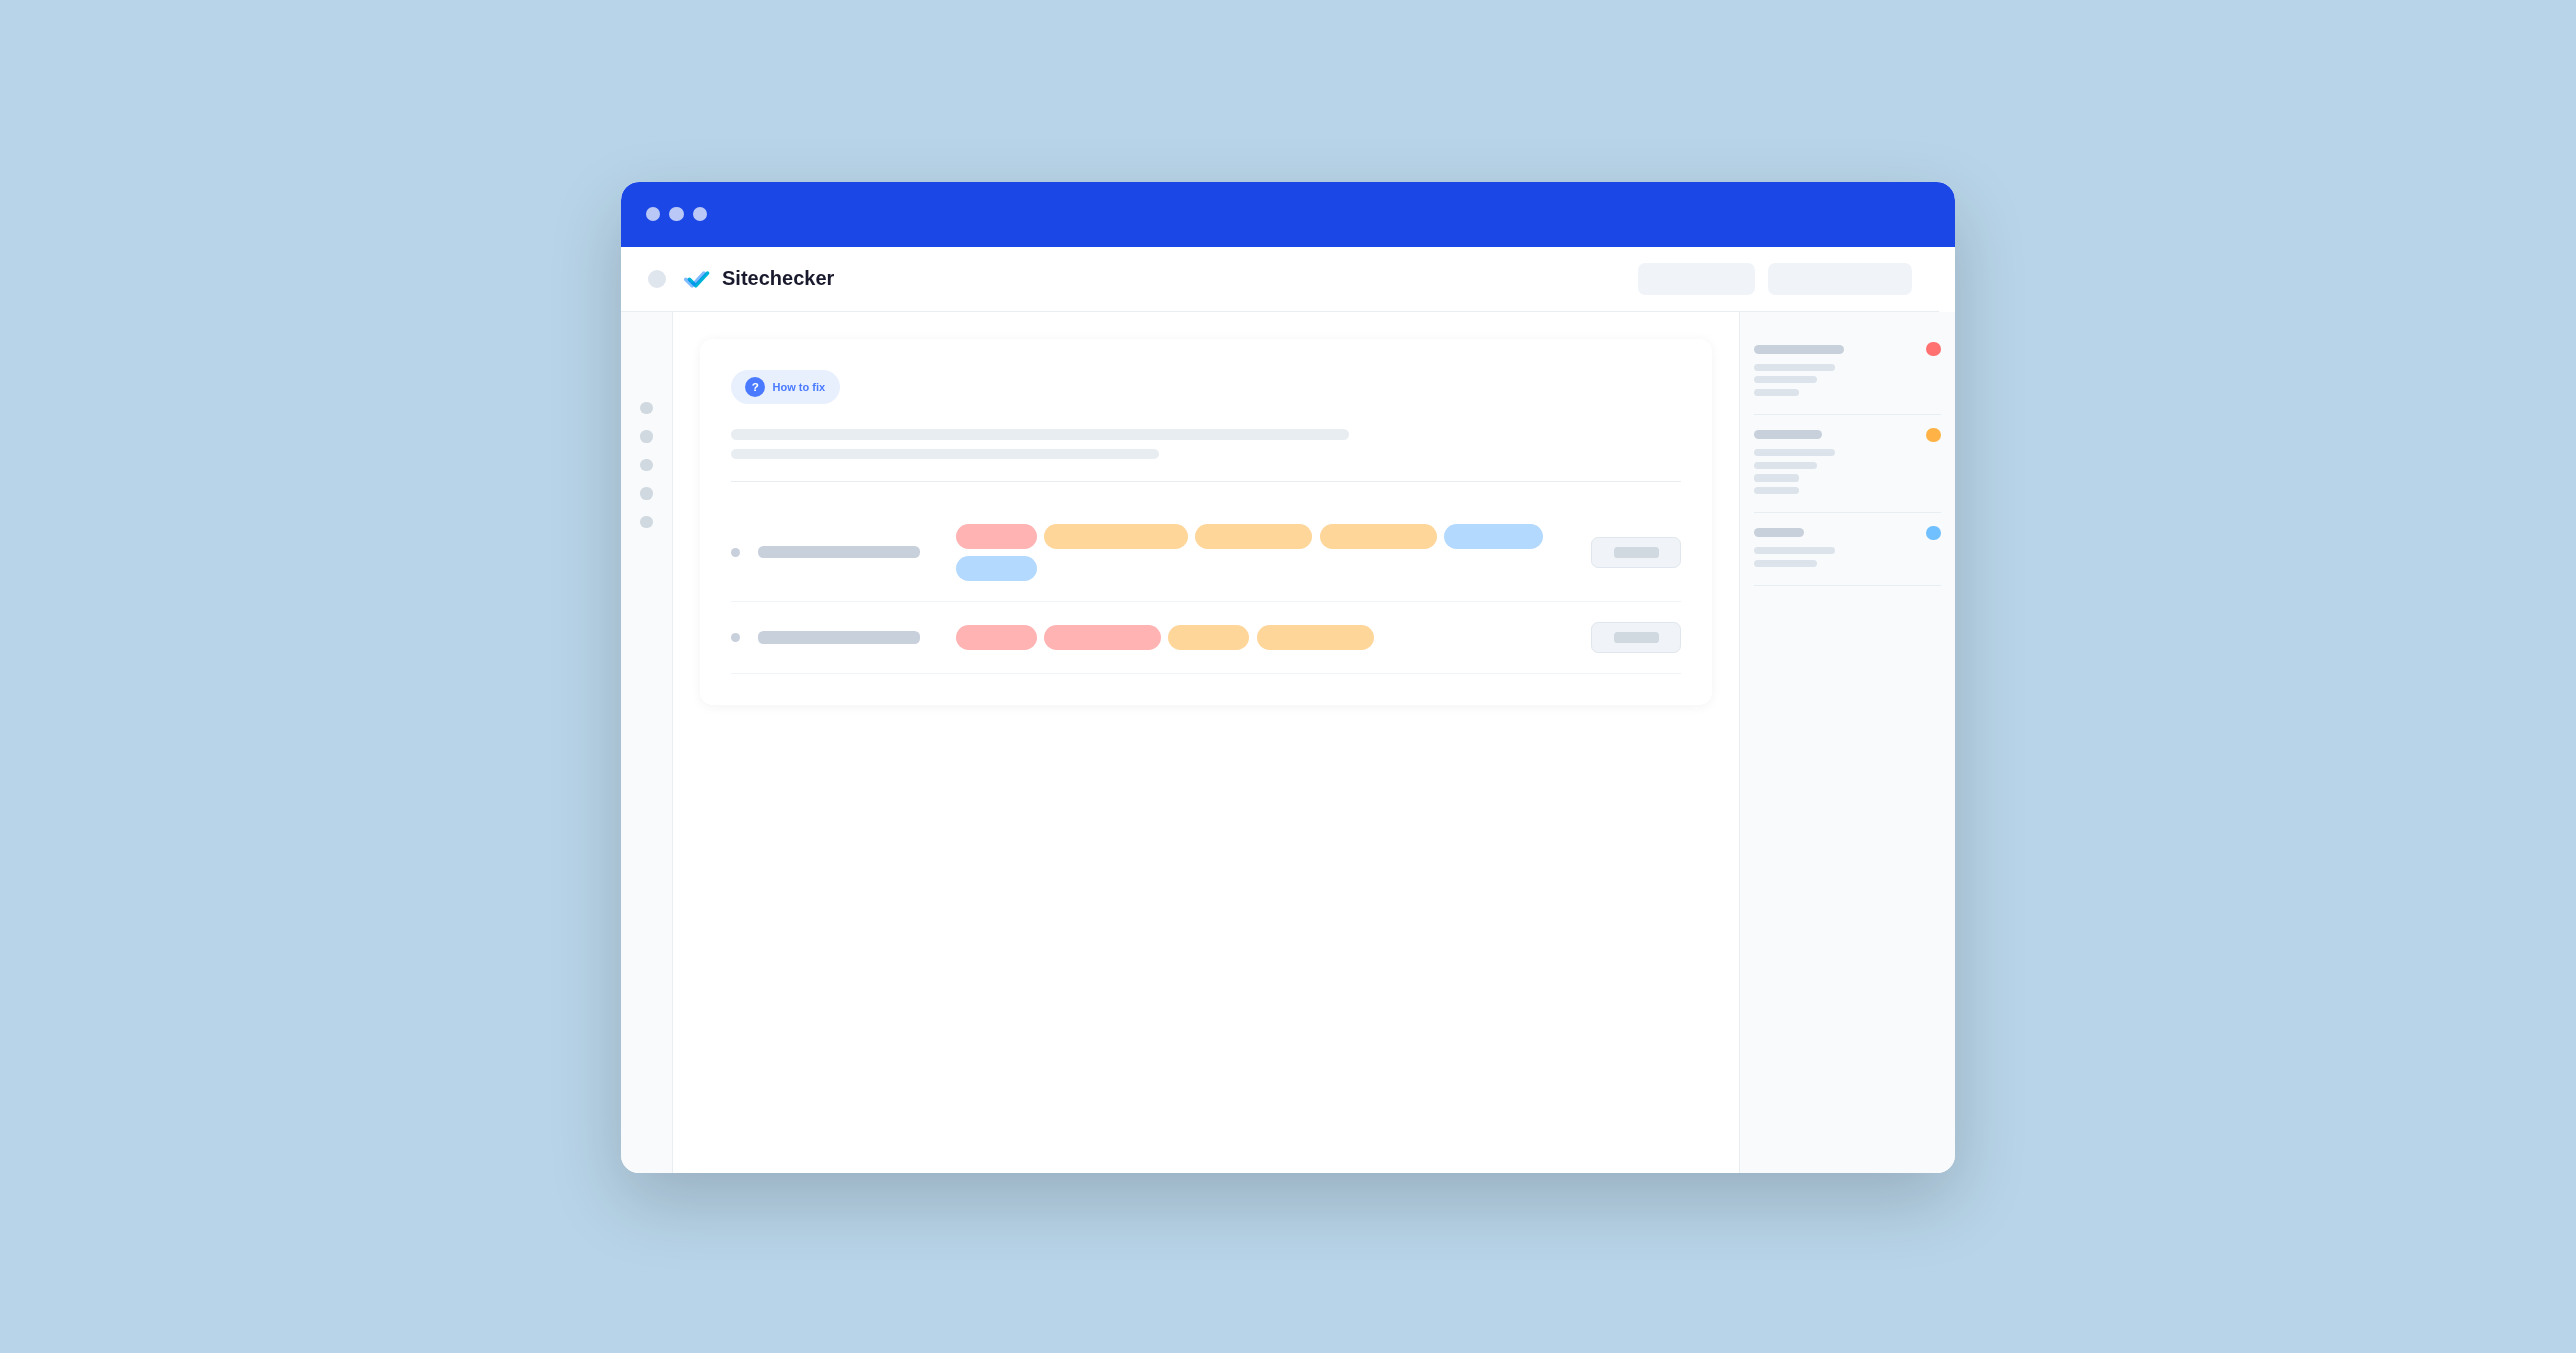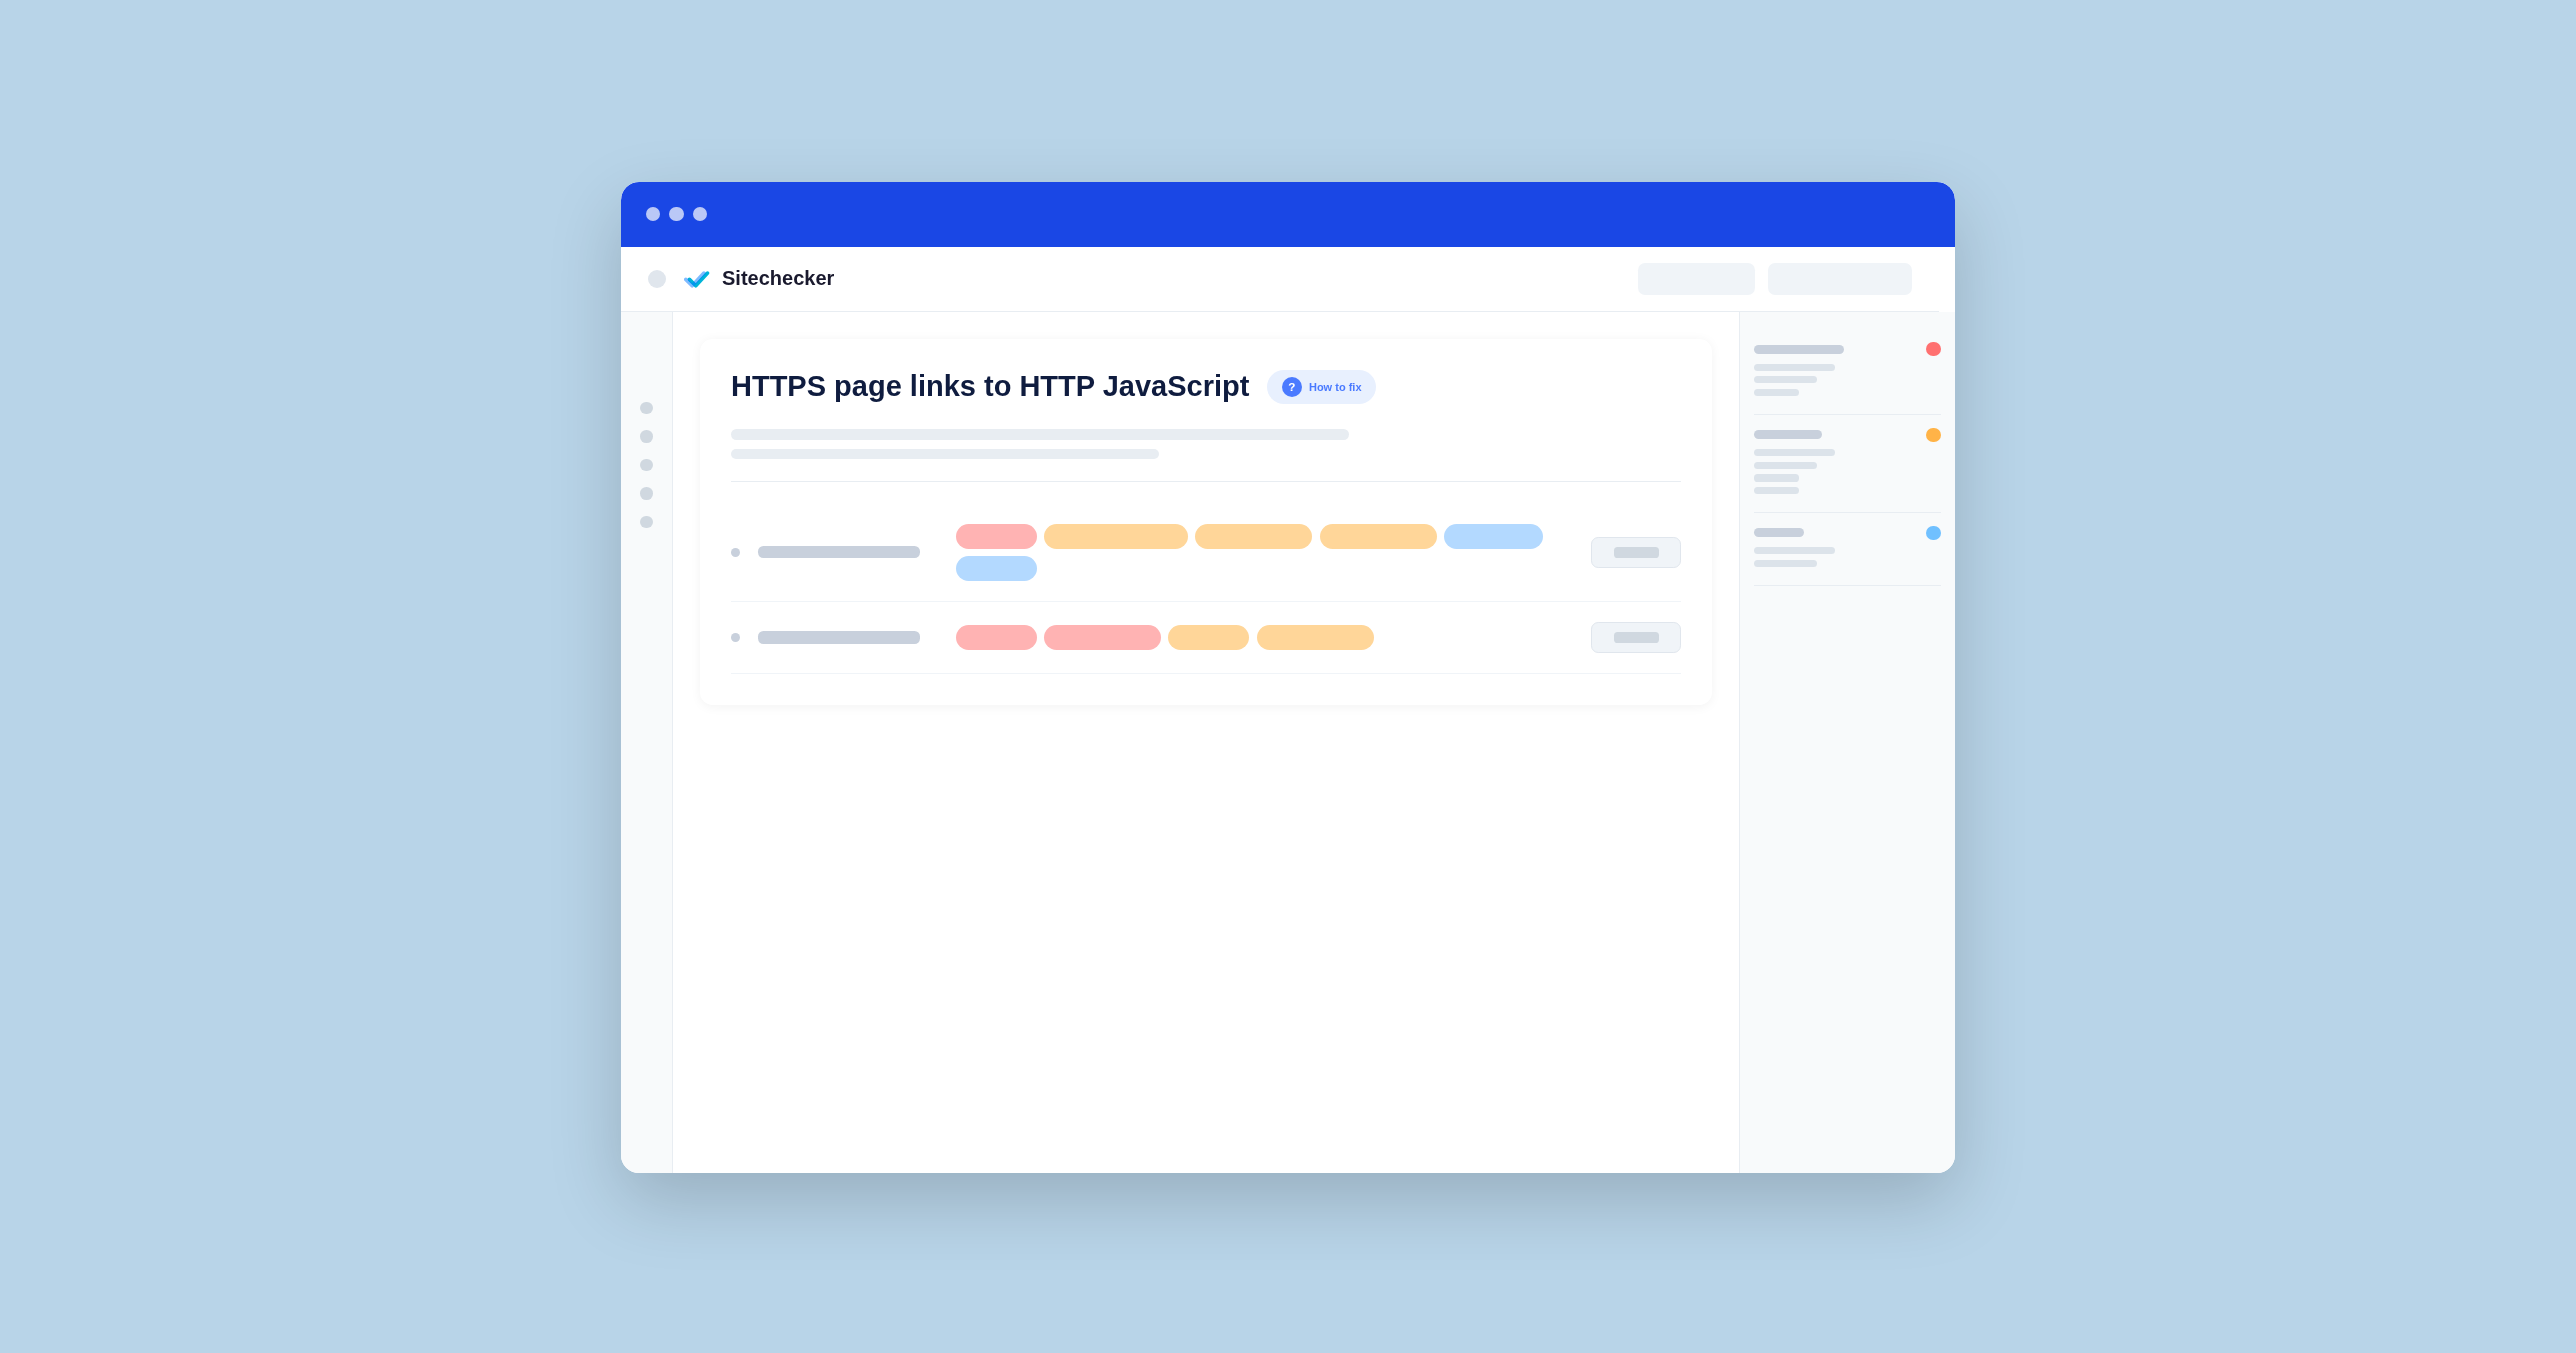--- a/index.html
+++ b/index.html
@@ -374,21 +374,20 @@
       <div class="sidebar-dot"></div>
       <div class="sidebar-dot"></div>
       <div class="sidebar-dot"></div>
       <div class="sidebar-dot"></div>
     </div>
 
     <div class="main-content">
       <div class="content-card">
 
         <div class="page-title-section">
-          <h1 class="page-title-text">HTTPS page links to HTTP JavaScript</h1>
           <div class="how-to-fix-badge">
             <div class="how-to-fix-icon">?</div>
             <span class="how-to-fix-text">How to fix</span>
           </div>
         </div>
 
         <div class="desc-lines">
           <div class="desc-line desc-line-1"></div>
           <div class="desc-line desc-line-2"></div>
         </div>

